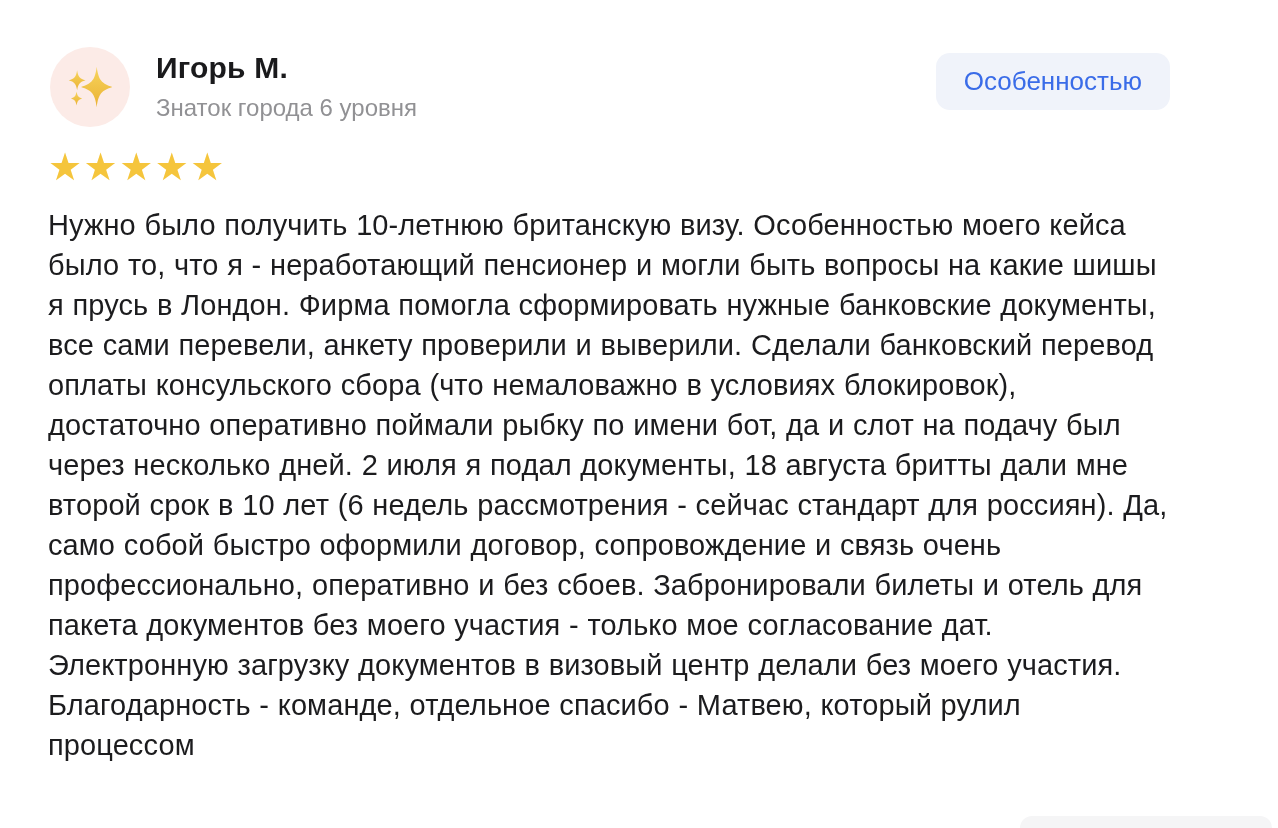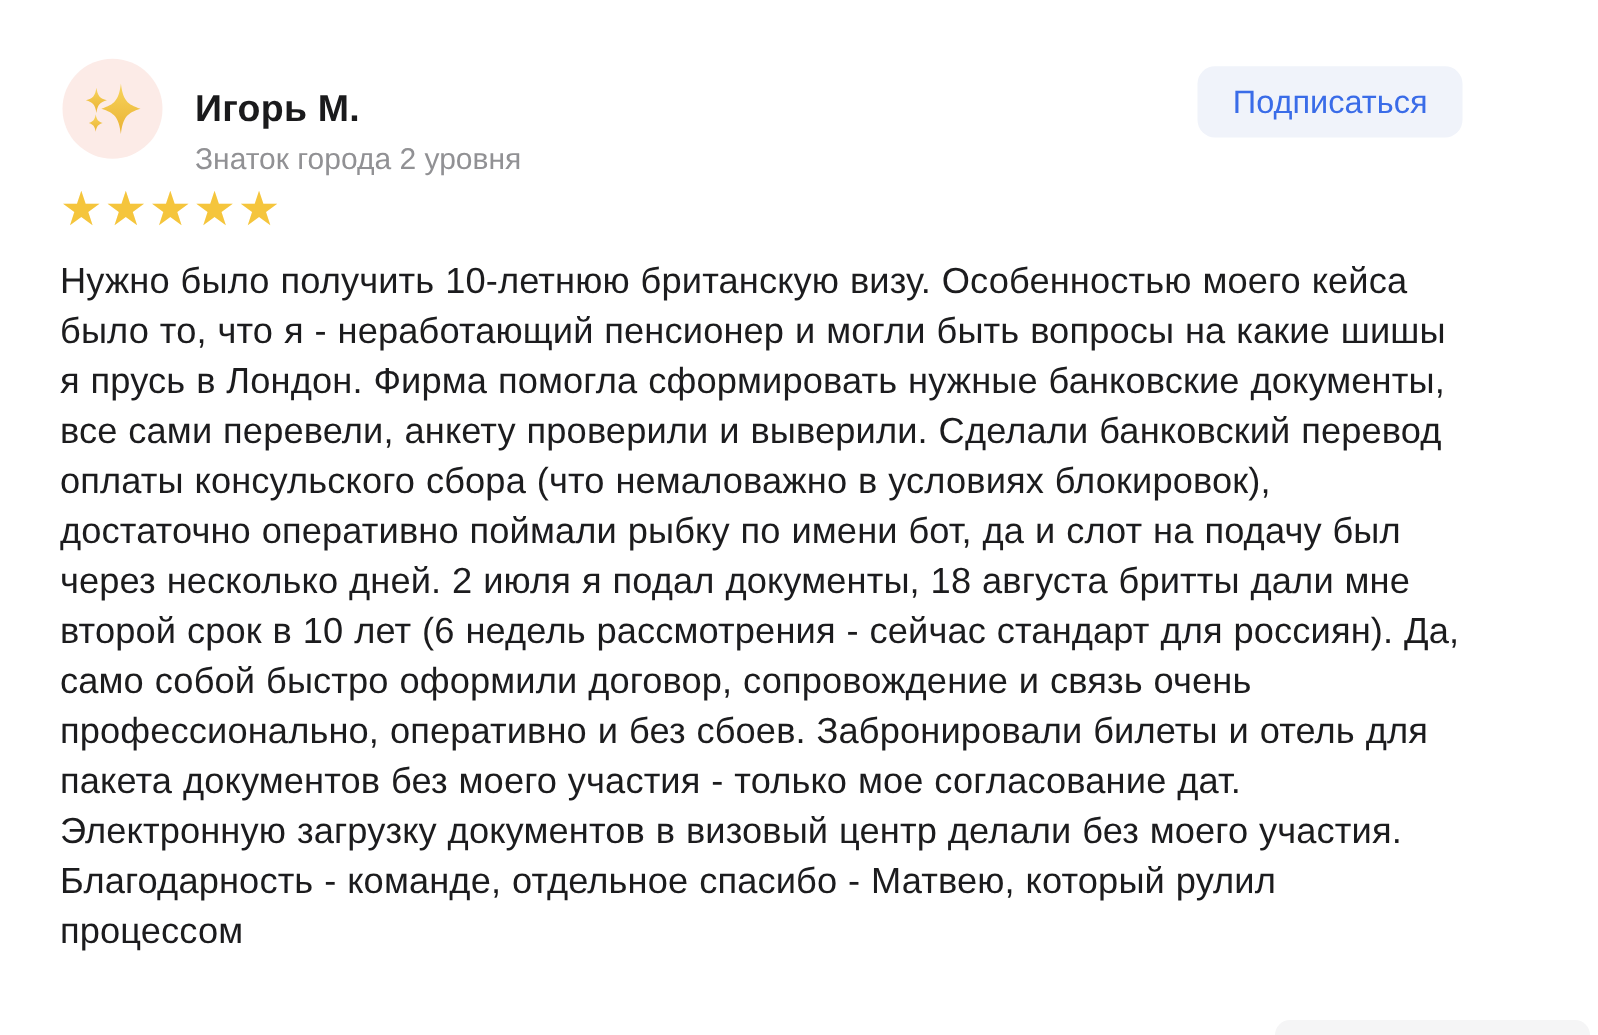--- a/index.html
+++ b/index.html
@@ -33,21 +33,20 @@
   .author-block {
     margin-left: 26px;
     padding-top: 4px;
     flex: 1 1 auto;
   }
   .author-name {
     font-size: 30px;
     font-weight: 700;
     color: #1a1a1c;
     letter-spacing: 0.2px;
-    margin-top: 20px;
   }
   .author-status {
     margin-top: 9px;
     font-size: 24px;
     color: #919194;
   }
   .subscribe-btn {
     flex: 0 0 auto;
     margin-top: 6px;
     margin-right: 60px;
@@ -118,24 +117,24 @@
           </defs>
           <path fill="url(#gold)" d="M62,14 C65,38 71,44 90,50 C71,56 65,62 62,86 C59,62 53,56 34,50 C53,44 59,38 62,14 Z"></path>
           <path fill="url(#gold)" d="M27,20 C28.8,32 32,35 42,38 C32,41 28.8,44 27,56 C25.2,44 22,41 12,38 C22,35 25.2,32 27,20 Z"></path>
           <path fill="url(#gold)" d="M26,58 C27.3,66 29.5,68.5 36,70.5 C29.5,72.5 27.3,75 26,83 C24.7,75 22.5,72.5 16,70.5 C22.5,68.5 24.7,66 26,58 Z"></path>
         </svg>
       </span>
     </div>
 
     <div class="author-block">
       <div class="author-name">Игорь М.</div>
-      <div class="author-status">Знаток города 2 уровня</div>
+      <div class="author-status">Знаток города 6 уровня</div>
     </div>
 
-    <button class="subscribe-btn">Подписаться</button>
+    <button class="subscribe-btn">Особенностью</button>
 
   </div>
 
   <div class="rating-row">
     <span class="stars">★★★★★</span>
   </div>
 
   <p class="review-text">Нужно было получить 10-летнюю британскую визу. Особенностью моего кейса было то, что я - неработающий пенсионер и могли быть вопросы на какие шишы я прусь в Лондон. Фирма помогла сформировать нужные банковские документы, все сами перевели, анкету проверили и выверили. Сделали банковский перевод оплаты консульского сбора (что немаловажно в условиях блокировок), достаточно оперативно поймали рыбку по имени бот, да и слот на подачу был через несколько дней. 2 июля я подал документы, 18 августа бритты дали мне второй срок в 10 лет (6 недель рассмотрения - сейчас стандарт для россиян). Да, само собой быстро оформили договор, сопровождение и связь очень профессионально, оперативно и без сбоев. Забронировали билеты и отель для пакета документов без моего участия - только мое согласование дат. Электронную загрузку документов в визовый центр делали без моего участия. Благодарность - команде, отдельное спасибо - Матвею, который рулил процессом</p>
 
   <div class="bottom-right-card-peek"></div>

